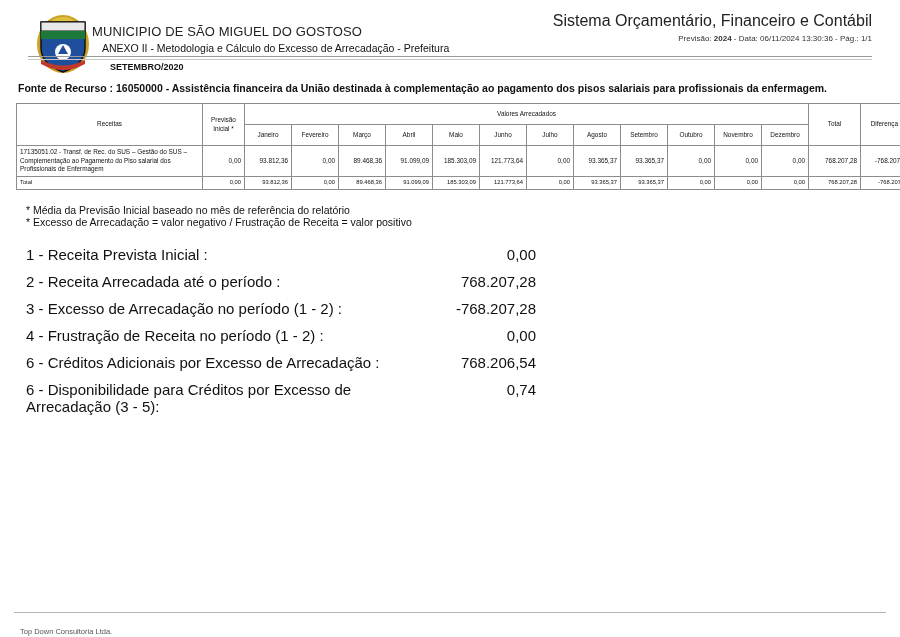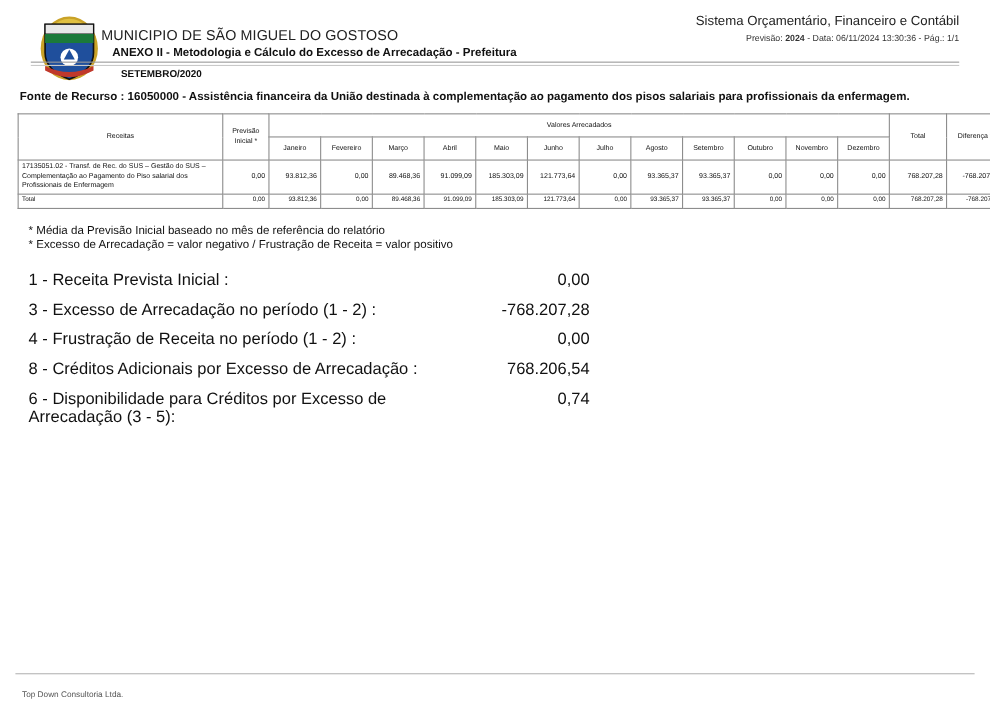--- a/index.html
+++ b/index.html
@@ -45,40 +45,40 @@
     padding-top: 14px;
   }
   .org-name {
     font-size: 13px;
     color: #222;
     letter-spacing: 0.1px;
     line-height: 1.25;
   }
   .report-title {
     font-size: 10.5px;
-    font-weight: bold;
+    font-weight: normal;
     color: #111;
     margin-top: 2px;
     margin-left: 10px;
   }
   .period {
     font-size: 9px;
     font-weight: bold;
     color: #111;
     margin-top: 8px;
     margin-left: 18px;
   }
   .header-right {
     position: absolute;
     right: 14px;
     top: 12px;
     text-align: right;
   }
   .system-name {
-    font-size: 12px;
+    font-size: 16px;
     color: #222;
   }
   .exercise-line {
     font-size: 8px;
     color: #333;
     margin-top: 4px;
   }
   .exercise-line b { font-weight: bold; }
 
   .header-rule {
@@ -330,29 +330,33 @@
 
   <div class="note first">* Média da Previsão Inicial baseado no mês de referência do relatório</div>
   <div class="note second">* Excesso de Arrecadação = valor negativo / Frustração de Receita = valor positivo</div>
 
   <div class="summary">
     <div class="summary-row">
       <div class="summary-label">1 - Receita Prevista Inicial :</div>
       <div class="summary-value">0,00</div>
     </div>
     <div class="summary-row">
+      <div class="summary-label">2 - Receita Arrecadada até o período :</div>
+      <div class="summary-value">768.207,28</div>
+    </div>
+    <div class="summary-row">
       <div class="summary-label">3 - Excesso de Arrecadação no período (1 - 2) :</div>
       <div class="summary-value">-768.207,28</div>
     </div>
     <div class="summary-row">
       <div class="summary-label">4 - Frustração de Receita no período (1 - 2) :</div>
       <div class="summary-value">0,00</div>
     </div>
     <div class="summary-row">
-      <div class="summary-label">8 - Créditos Adicionais por Excesso de Arrecadação :</div>
+      <div class="summary-label">6 - Créditos Adicionais por Excesso de Arrecadação :</div>
       <div class="summary-value">768.206,54</div>
     </div>
     <div class="summary-row">
       <div class="summary-label">6 - Disponibilidade para Créditos por Excesso de Arrecadação  (3 - 5):</div>
       <div class="summary-value">0,74</div>
     </div>
   </div>
 
   <div class="footer-rule"></div>
   <div class="footer-text">Top Down Consultoria Ltda.</div>

